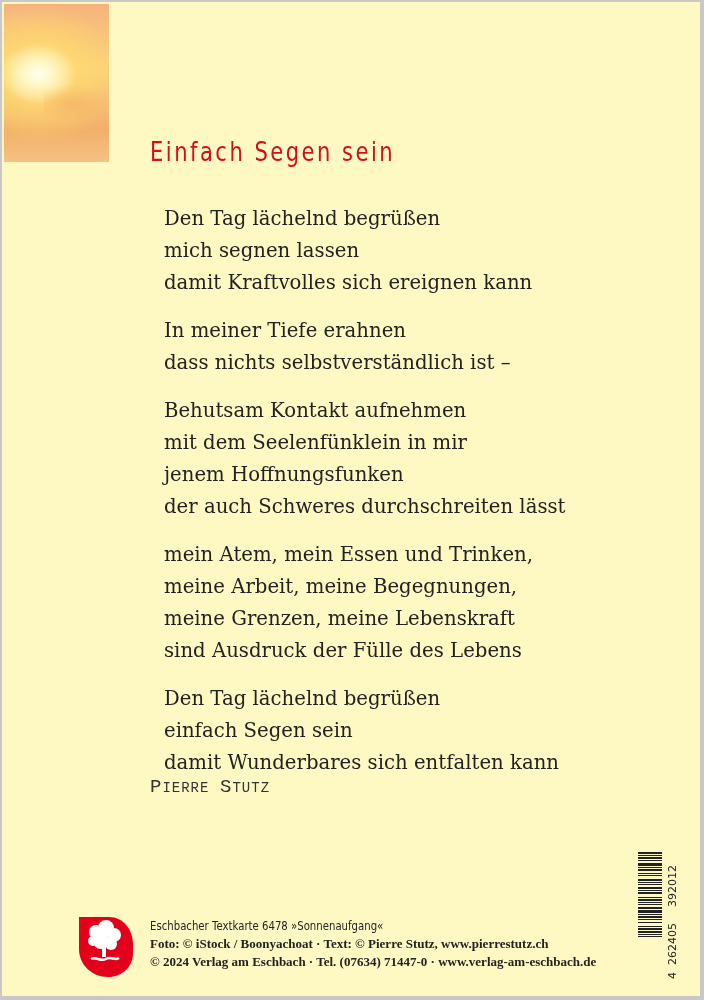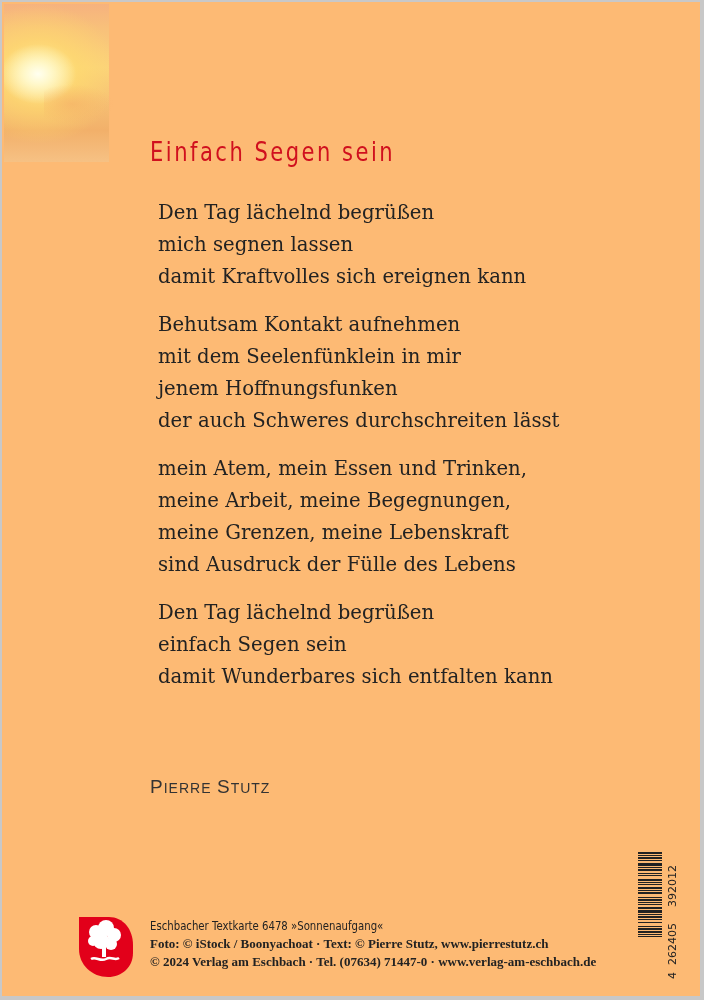--- a/index.html
+++ b/index.html
@@ -3,21 +3,21 @@
 <meta charset="utf-8">
 <style>
   html, body { margin: 0; padding: 0; }
   body {
     width: 704px; height: 1000px; position: relative; overflow: hidden;
     background: #c8c8c8;
     font-family: "DejaVu Serif", serif;
   }
   .card {
     position: absolute; left: 2px; top: 2px; width: 698px; height: 994px;
-    background: #fdba74;
+    background: #fef9c3;
   }
   .photo {
     position: absolute; left: 2px; top: 2px; width: 105px; height: 158px;
     background:
       radial-gradient(ellipse 38px 30px at 34px 70px, rgba(255,255,240,1) 0%, rgba(255,250,210,0.9) 35%, rgba(255,240,160,0) 100%),
       radial-gradient(ellipse 80px 70px at 35px 70px, rgba(255,236,140,0.95) 0%, rgba(255,220,110,0.6) 50%, rgba(255,200,100,0) 100%),
       linear-gradient(180deg, #f6b27e 0%, #f8c07a 15%, #fbd27a 40%, #f6c074 62%, #f2b06a 80%, #f6c184 100%);
   }
   .photo .cloud {
     position: absolute; left: 40px; top: 80px; width: 70px; height: 40px;
@@ -27,30 +27,30 @@
     position: absolute; left: 148px; top: 134px;
     font-family: "DejaVu Sans", sans-serif;
     font-size: 27px; color: #d0101e; letter-spacing: 3.2px;
     transform: scaleX(0.78); transform-origin: left top;
     white-space: nowrap; margin: 0; font-weight: normal;
   }
   .poem {
     position: absolute; left: 148px; top: 186px; width: 480px;
     color: #222222; font-size: 20.5px;
   }
-  .stanza { margin: 8px; }
+  .stanza { margin: 14px; }
   .line {
     display: block; height: 32px; line-height: 32px; white-space: nowrap;
     transform: scaleX(0.96); transform-origin: left center;
   }
   .stanza + .stanza { margin-top: 16px; }
   .author {
     position: absolute; left: 148px; top: 774px;
     font-size: 16px; color: #333333; letter-spacing: 1px;
-    font-variant: small-caps; font-family: Liberation Sans, sans-serif;
+    font-variant: small-caps; font-family: Liberation Mono, monospace;
     white-space: nowrap;
   }
   .author .big { font-size: 19px; }
   .footer {
     position: absolute; left: 148px; top: 915px; color: #222;
   }
   .footer .f1 {
     font-family: "DejaVu Sans", sans-serif; font-size: 13px;
     transform: scaleX(0.78); transform-origin: left top; white-space: nowrap;
     height: 18px; line-height: 18px;
@@ -75,20 +75,24 @@
     <div class="cloud"></div>
   </div>
 
   <h1 class="title">Einfach Segen sein</h1>
 
   <div class="poem" id="poem">
       <p class="stanza">
         <span class="line">Den Tag lächelnd begrüßen</span>
         <span class="line">mich segnen lassen</span>
         <span class="line">damit Kraftvolles sich ereignen kann</span>
+      </p>
+      <p class="stanza">
+        <span class="line">In meiner Tiefe erahnen</span>
+        <span class="line">dass nichts selbstverständlich ist –</span>
       </p>
       <p class="stanza">
         <span class="line">Behutsam Kontakt aufnehmen</span>
         <span class="line">mit dem Seelenfünklein in mir</span>
         <span class="line">jenem Hoffnungsfunken</span>
         <span class="line">der auch Schweres durchschreiten lässt</span>
       </p>
       <p class="stanza">
         <span class="line">mein Atem, mein Essen und Trinken,</span>
         <span class="line">meine Arbeit, meine Begegnungen,</span>

